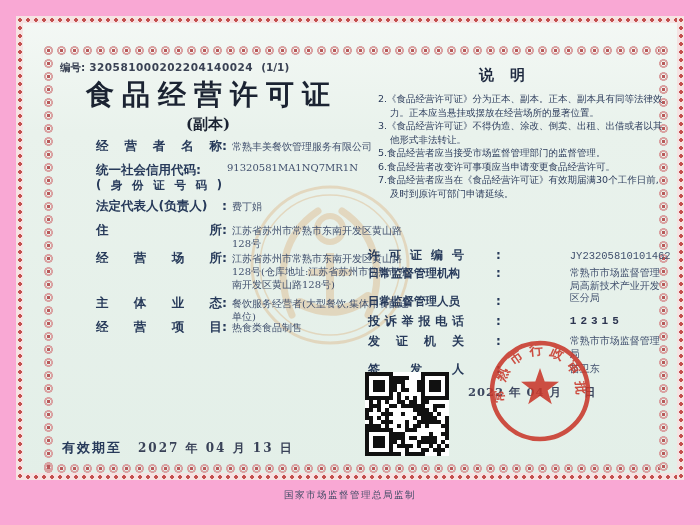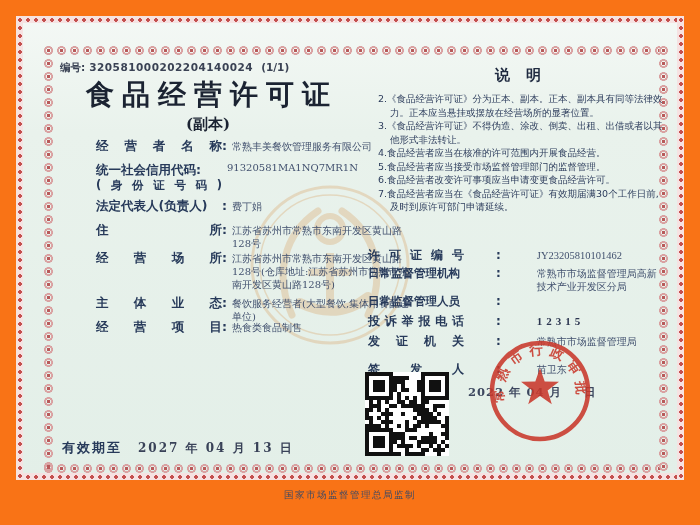--- a/index.html
+++ b/index.html
@@ -1,16 +1,16 @@
 <!DOCTYPE html>
 <html><head>
 <meta charset="utf-8">
 <style>
   html,body{margin:0;padding:0;}
-  .page{position:relative;width:700px;height:525px;background:#f97316;overflow:hidden;
+  .page{position:relative;width:700px;height:525px;background:#f9a8d4;overflow:hidden;
         font-family:"DejaVu Sans",sans-serif;}
   .cert{position:absolute;left:16px;top:16px;width:668px;height:464px;
         background:linear-gradient(180deg,#f4f8f5 0%,#e9f2ec 25%,#e3efe8 100%);}
   
   .ob{position:absolute;background-color:#f6e2e2;
       background-image:radial-gradient(1.8px at 50% 50%,#c4504f 96%,rgba(0,0,0,0));
       background-size:8px 8px;}
   .ob.t{left:0;top:0;right:0;height:7px}
   .ob.b{left:0;bottom:0;right:0;height:7px}
   .ob.l{left:0;top:0;bottom:0;width:7px}
@@ -44,32 +44,32 @@
   .lvalue{flex:1;font-size:10px;color:#41506e;font-family:"DejaVu Serif",serif;
           line-height:13px;padding-top:2px;}
   .sublabel{font-weight:bold;color:#273a5a;font-size:11.5px;width:126px;
           text-align:justify;text-align-last:justify;}
 
   .validity{left:46px;top:421px;z-index:2;text-align:right;}
   .validity .vlabel{font-weight:bold;font-size:13px;color:#273a5a;letter-spacing:2px;}
   .validity .vvalue{font-size:12px;color:#394258;margin-left:16px;letter-spacing:2px;
           font-family:"DejaVu Serif",serif;font-weight:bold;}
 
-  .notes-title{left:356px;top:50px;width:292px;text-align:center;font-size:15px;font-weight:bold;
+  .notes-title{left:340px;top:50px;width:292px;text-align:center;font-size:15px;font-weight:bold;
          color:#1f2a40;letter-spacing:16px;text-indent:16px;z-index:2;}
   .notes{left:362px;top:76px;width:290px;z-index:2;color:#2c3c5c;font-size:9.5px;line-height:13.5px;}
   .note{padding-left:12px;text-indent:-12px;}
 
   .rrow{position:absolute;left:352px;width:294px;display:flex;align-items:flex-start;z-index:2;gap:32px;}
   .rlabel{width:96px;flex:none;font-weight:bold;color:#273a5a;font-size:12px;
           text-align:justify;text-align-last:justify;line-height:14px;}
   .rlabel.noj{text-align:left;text-align-last:left;font-size:11.5px;}
   .rcolon{font-weight:bold;color:#273a5a;font-size:12px;margin-right:4px;line-height:14px;}
-  .rvalue{flex:1;font-size:10px;color:#41506e;font-family:Liberation Serif, serif;
-          line-height:12.5px;padding-top:2px;}
+  .rvalue{flex:1;font-size:10px;color:#41506e;font-family:Liberation Mono, monospace;
+          line-height:12.5px;padding-top:2px;margin-left:33px;}
   .rvalue.tel{font-size:11px;font-weight:bold;color:#2c3550;letter-spacing:4px;padding-top:1px;}
 
   .qr{left:349px;top:356px;width:84px;height:84px;z-index:4;background:#fff;}
   .idate{left:452px;top:369px;z-index:3;font-size:11.5px;font-weight:bold;color:#3c465e;
          font-family:"DejaVu Serif",serif;letter-spacing:1px;}
   .idate .gap{display:inline-block;width:22px;}
   .seal{left:468px;top:319px;width:112px;height:112px;z-index:6;opacity:.88;}
   .watermark{left:214px;top:149px;width:200px;height:200px;z-index:1;opacity:.33;}
   .footer{position:absolute;left:0;right:0;top:489px;text-align:center;font-size:9.5px;
          color:#3f4a64;letter-spacing:1.5px;}
@@ -143,21 +143,20 @@
       <span class="lvalue">热食类食品制售</span>
     </div>
     <div class="abs validity">
       <span class="vlabel">有效期至</span><span class="vvalue">2027 年 04 月 13 日</span>
     </div>
 
     <div class="abs notes-title">说明</div>
     <div class="abs notes">
       <div class="note">2.《食品经营许可证》分为正本、副本。正本、副本具有同等法律效力。正本应当悬挂或摆放在经营场所的显著位置。</div>
       <div class="note">3.《食品经营许可证》不得伪造、涂改、倒卖、出租、出借或者以其他形式非法转让。</div>
-      <div class="note">4.食品经营者应当在核准的许可范围内开展食品经营。</div>
       <div class="note">5.食品经营者应当接受市场监督管理部门的监督管理。</div>
       <div class="note">6.食品经营者改变许可事项应当申请变更食品经营许可。</div>
       <div class="note">7.食品经营者应当在《食品经营许可证》有效期届满30个工作日前,及时到原许可部门申请延续。</div>
     </div>
 
     <div class="rrow" style="top:232px">
       <span class="rlabel">许可证编号</span>
         <span class="rcolon">:</span>
       <span class="rvalue" style="font-size:10.5px">JY23205810101462</span>
     </div>

